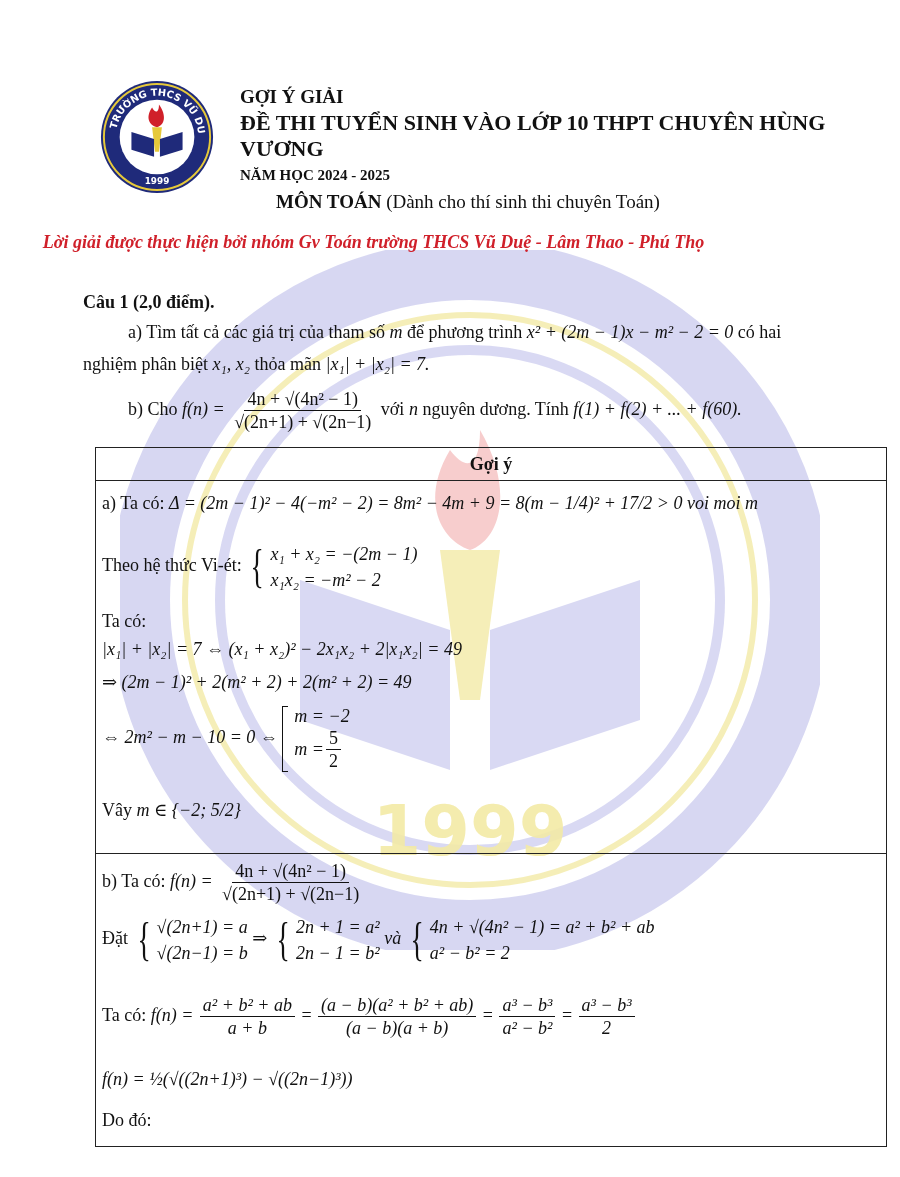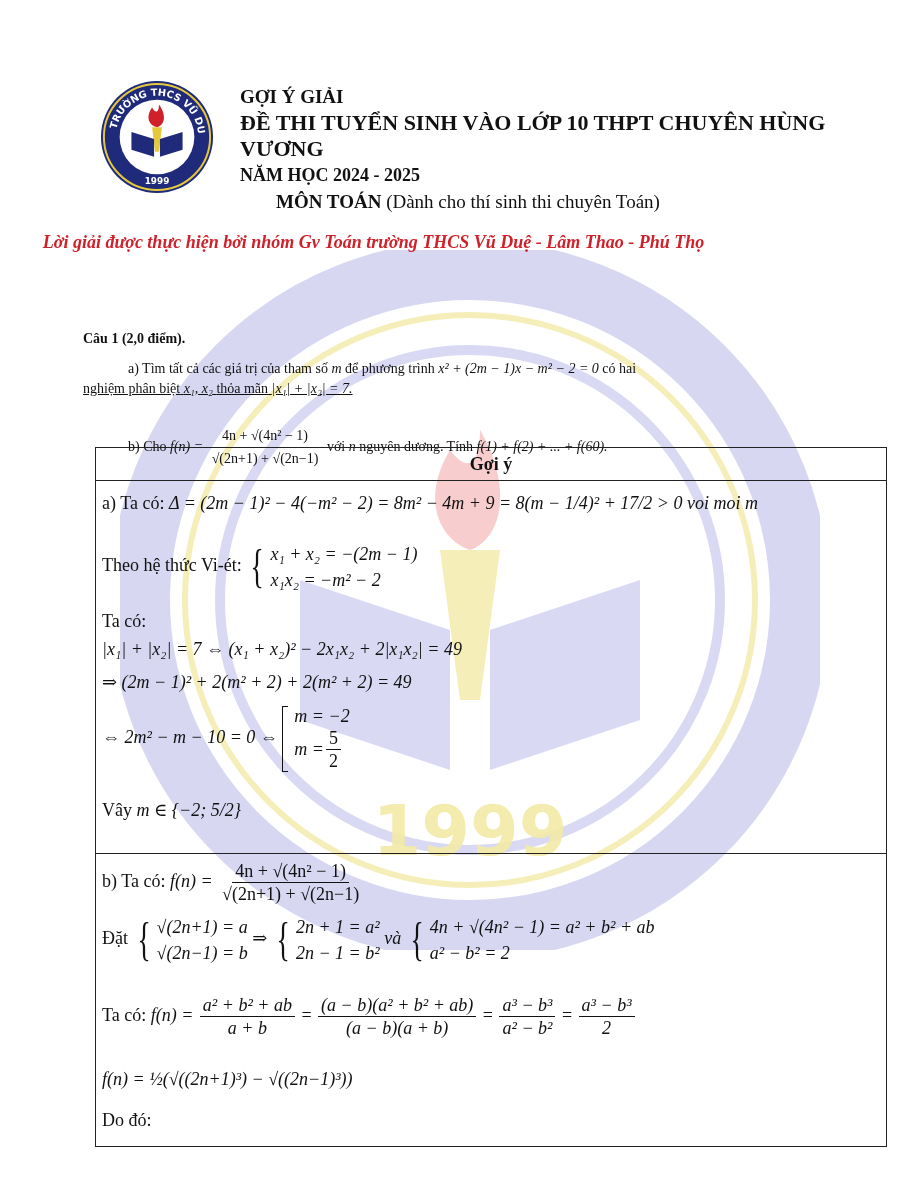--- a/index.html
+++ b/index.html
@@ -6,26 +6,26 @@
   body {
     width: 900px; height: 1177px; background: #ffffff; position: relative; overflow: hidden;
     font-family: "Liberation Serif", "DejaVu Serif", serif; color: #111;
   }
   .watermark { position: absolute; left: 120px; top: 250px; width: 700px; height: 700px; z-index: 0; }
   .page { position: absolute; inset: 0; z-index: 1; }
   .logo { position: absolute; left: 98px; top: 78px; width: 118px; height: 118px; }
   .header { position: absolute; left: 240px; top: 84px; width: 620px; }
   .header .l1 { font-weight: bold; font-size: 19px; line-height: 26px; }
   .header .l2 { font-weight: bold; font-size: 22px; line-height: 26px; }
-  .header .l3 { font-weight: bold; font-size: 18px; line-height: 26px; }
+  .header .l3 { font-weight: bold; font-size: 15px; line-height: 26px; }
   .header .l4 { font-size: 19px; line-height: 28px; }
   .header .l4 b { font-weight: bold; margin-left: 36px; }
   .credit { position: absolute; left: 0; width: 747px; top: 232px; text-align: center;
     color: #d0202a; font-weight: bold; font-style: italic; font-size: 18px; }
-  .q { position: absolute; left: 83px; font-size: 14px; line-height: 24px; margin-top: 37px; }
+  .q { position: absolute; left: 83px; font-size: 18px; line-height: 24px; }
   .i { font-style: italic; }
   .frac { display: inline-flex; flex-direction: column; align-items: center; vertical-align: middle; margin: 0 2px; }
   .frac .num { border-bottom: 1px solid #111; padding: 0 3px; line-height: 22px; }
   .frac .den { padding: 0 3px; line-height: 22px; }
   .box { position: absolute; left: 95px; width: 790px; border: 1.5px solid #222; }
   .row { border-top: 1.5px solid #222; position: relative; }
   .row:first-child { border-top: none; }
   .line { position: absolute; left: 6px; font-size: 18px; white-space: nowrap; }
   .brace { display: inline-flex; align-items: center; vertical-align: middle; }
   .brace .b { font-size: 46px; line-height: 46px; font-weight: lighter; margin-right: 2px; transform: scaleX(0.6); }
@@ -75,21 +75,21 @@
   <div class="credit">Lời giải được thực hiện bởi nhóm Gv Toán trường THCS Vũ Duệ - Lâm Thao - Phú Thọ</div>
 
   <div class="q" style="top:290px; font-weight:bold;">Câu 1 (2,0 điểm).</div>
   <div class="q" style="top:320px; left:128px; white-space:nowrap;">
     <span>a) Tìm tất cả các giá trị của tham số</span>
     <span class="i">m</span>
     <span>để phương trình</span>
     <span class="i">x² + (2m − 1)x − m² − 2 = 0</span>
     <span>có hai</span>
   </div>
-  <div class="q" style="top:340px; white-space:nowrap;text-decoration:underline;">
+  <div class="q" style="top:352px; white-space:nowrap;">
     <span>nghiệm phân biệt</span>
     <span class="i">x₁, x₂</span>
     <span>thỏa mãn</span>
     <span class="i">|x₁| + |x₂| = 7.</span>
   </div>
   <div class="q" style="top:388px; left:128px; white-space:nowrap;">
     <span>b) Cho</span>
     <span class="i">f(n) =</span>
     <span class="frac">
       <span class="num">4n + √(4n² − 1)</span>

